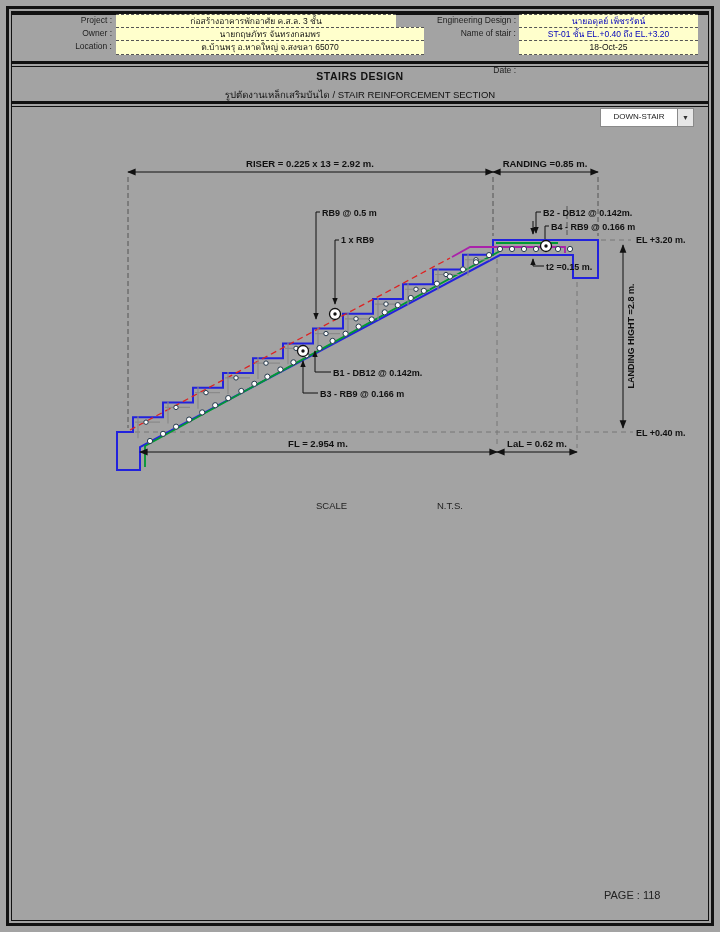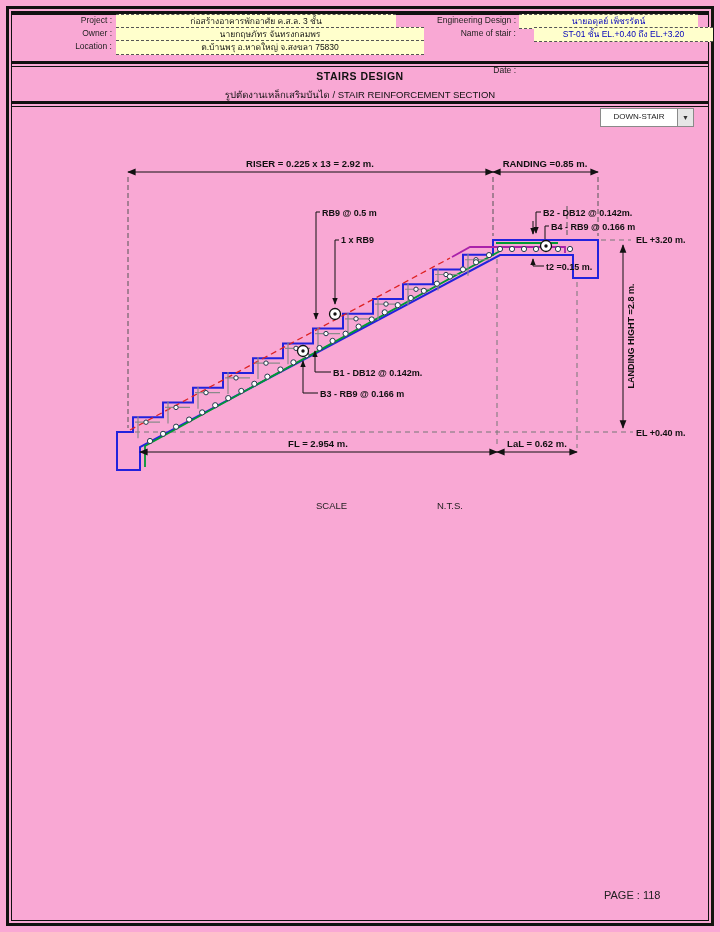--- a/index.html
+++ b/index.html
@@ -1,16 +1,16 @@
 <!DOCTYPE html>
 <html><head>
 <meta charset="utf-8">
 <style>
   html,body{margin:0;padding:0;background:#fff;}
-  #page{position:relative;width:720px;height:932px;background:#f9a8d4;
+  #page{position:relative;width:720px;height:932px;background:#a3a3a3;
         font-family:"Liberation Sans",sans-serif;color:#111;overflow:hidden;}
   .outer-border{position:absolute;inset:6px;border:3px solid #111;pointer-events:none;}
   .inner-border{position:absolute;inset:11px;border:1px solid #111;pointer-events:none;}
   .rule{position:absolute;left:12px;right:12px;background:#111;}
   
   .hlabel{position:absolute;height:13px;font-size:8.5px;line-height:13px;text-align:right;color:#222;}
   .hval{position:absolute;height:13px;font-size:8.5px;line-height:12px;text-align:center;
         background:#ffffcc;border-top:1px dashed #555;border-bottom:1px dashed #555;
         overflow:hidden;white-space:nowrap;}
   .blueval{color:#0000bb;}
@@ -45,27 +45,28 @@
 <div id="page">
   <div class="outer-border"></div>
   <div class="inner-border"></div>
   <div class="rule" style="top:12px;height:2.5px;"></div>
 
   <div class="hlabel" style="left:14px;top:14px;width:98px;">Project :</div>
   <div class="hval" style="left:116px;top:14px;width:280px;">ก่อสร้างอาคารพักอาศัย ค.ส.ล. 3 ชั้น</div>
   <div class="hlabel" style="left:14px;top:27px;width:98px;">Owner :</div>
   <div class="hval" style="left:116px;top:27px;width:308px;">นายกฤษภัทร จันทรงกลมพร</div>
   <div class="hlabel" style="left:14px;top:40px;width:98px;">Location :</div>
-  <div class="hval" style="left:116px;top:40px;width:308px;">ต.บ้านพรุ อ.หาดใหญ่ จ.สงขลา  75830</div>
+  <div class="hval" style="left:116px;top:40px;width:308px;">ต.บ้านพรุ อ.หาดใหญ่ จ.สงขลา  65070</div>
 
   <div class="hlabel" style="left:420px;top:14px;width:96px;">Engineering Design :</div>
   <div class="hval blueval" style="left:519px;top:14px;width:179px;">นายอดุลย์ เพ็ชรรัตน์</div>
   <div class="hlabel" style="left:420px;top:27px;width:96px;">Name of stair :</div>
-  <div class="hval blueval" style="left:519px;top:27px;width:179px;margin-left:15px;">ST-01 ชั้น EL.+0.40 ถึง EL.+3.20</div>
+  <div class="hval blueval" style="left:519px;top:27px;width:179px;">ST-01 ชั้น EL.+0.40 ถึง EL.+3.20</div>
   <div class="hlabel" style="left:420px;top:40px;width:96px;margin-top:24px;">Date :</div>
+  <div class="hval" style="left:519px;top:40px;width:179px;">18-Oct-25</div>
 
   <div class="rule" style="top:61px;height:3px;"></div>
   <div class="rule" style="top:65.5px;height:1px;"></div>
 
   <div class="title-main" style="top:70px;">STAIRS DESIGN</div>
   <div class="title-sub" style="top:87px;">รูปตัดงานเหล็กเสริมบันได  / STAIR REINFORCEMENT SECTION</div>
 
   <div class="rule" style="top:101px;height:2.5px;"></div>
   <div class="rule" style="top:105.5px;height:1px;"></div>
 

